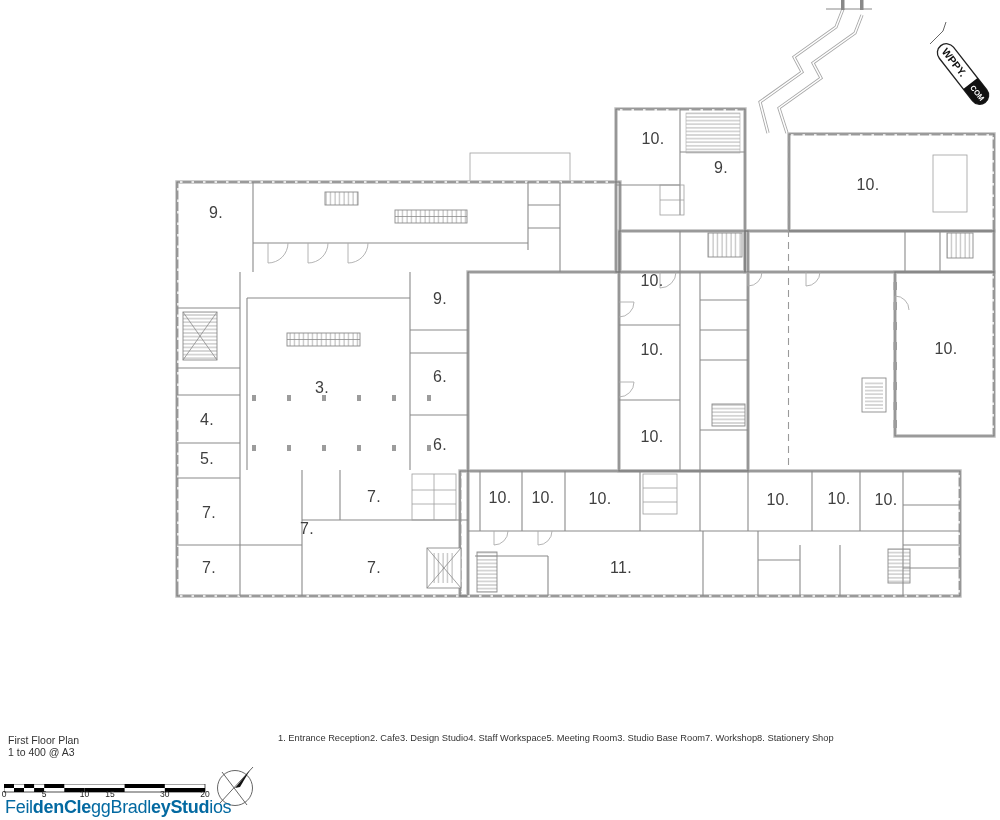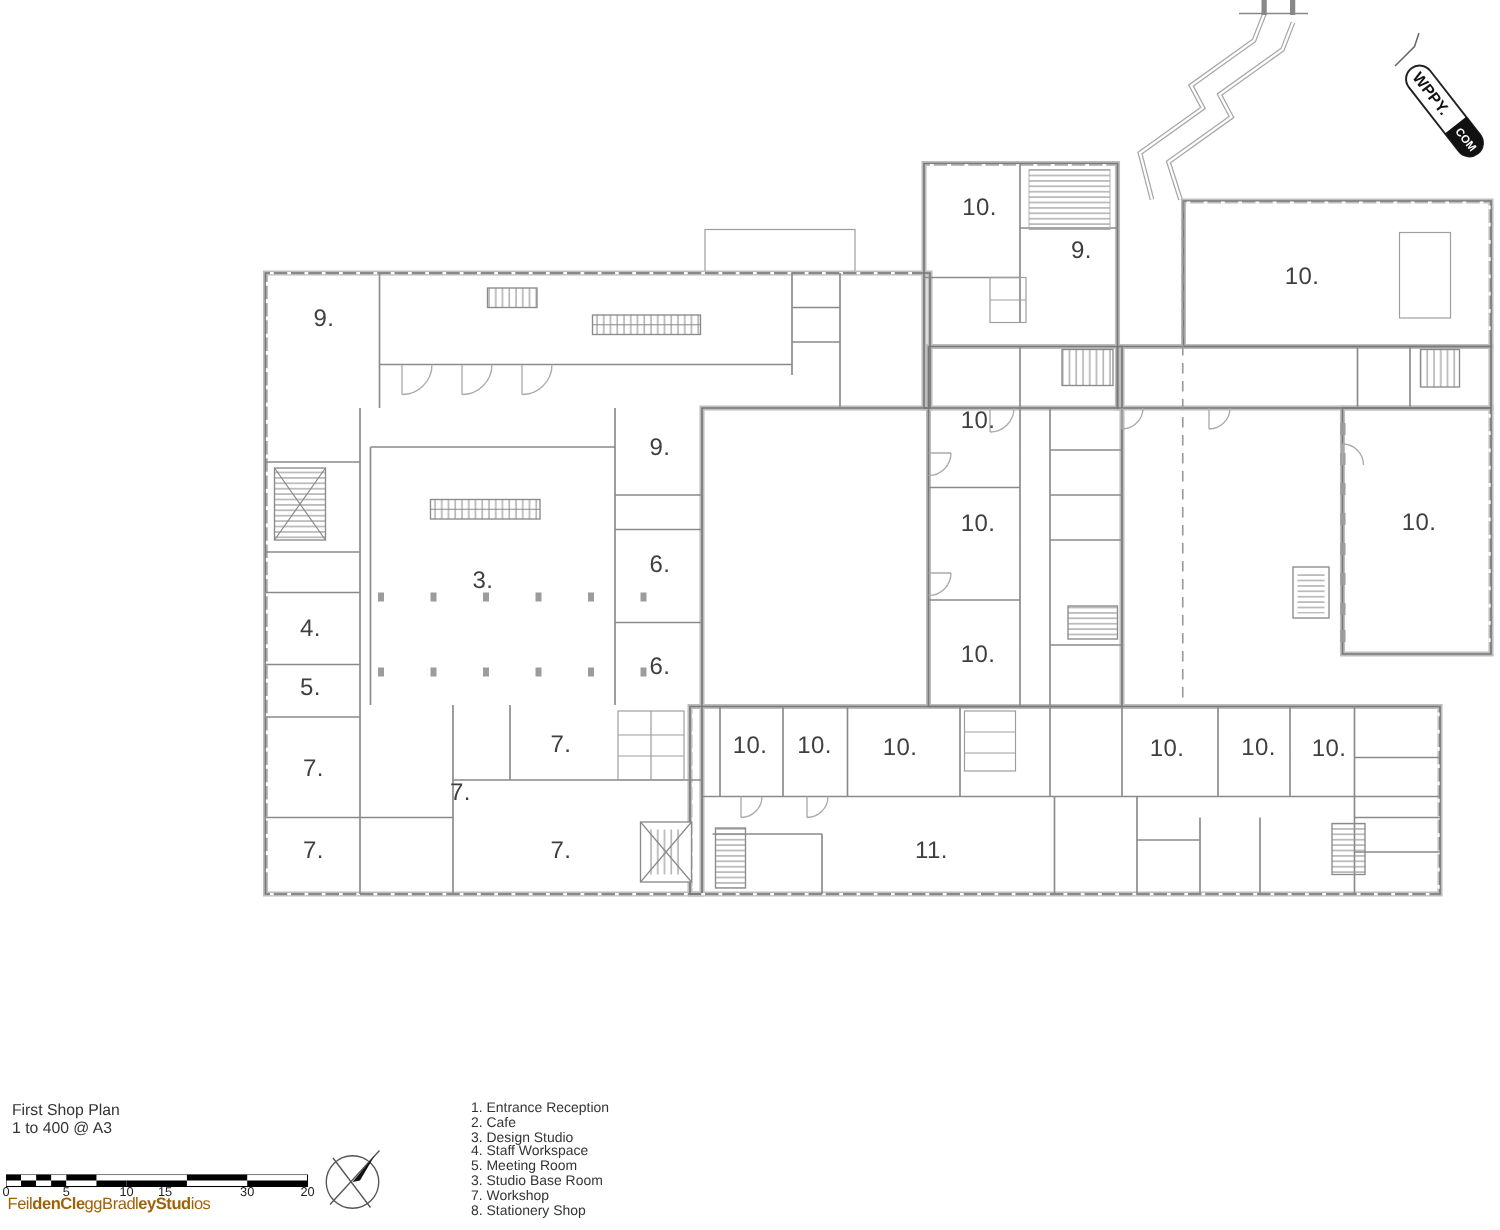--- a/index.html
+++ b/index.html
@@ -9,24 +9,24 @@
   #plan svg{position:absolute;left:0;top:0;}
   .room-label{position:absolute;transform:translate(-50%,-50%);font-size:16px;
       color:#3f3f3f;letter-spacing:.3px;white-space:nowrap;}
   
   #titleblock{position:absolute;left:8px;top:731px;width:260px;}
   .tb-title{font-size:19px;font-weight:700;letter-spacing:-.4px;color:#111;line-height:21px;}
   .tb-sub{font-size:10.5px;color:#333;margin-top:3px;line-height:12px;}
   .tb-scale{font-size:10.5px;color:#333;line-height:12px;}
   #scalebar{position:absolute;left:4px;top:780px;}
   .scale-num{position:absolute;top:9px;transform:translateX(-50%);font-size:8.5px;color:#222;}
-  #firm{position:absolute;left:5px;top:797px;font-size:11px;letter-spacing:-.3px;color:#a16207;white-space:nowrap;}
+  #firm{position:absolute;left:5px;top:797px;font-size:18px;letter-spacing:-.3px;color:#0369a1;white-space:nowrap;}
   
   #legend{position:absolute;left:278px;top:734px;display:flex;gap:28px;}
-  .legend-col{display:flex;flex-direction:column;margin-left:36px;}
+  .legend-col{display:flex;flex-direction:row;}
   .legend-item{font-size:9.3px;line-height:9.8px;color:#333;white-space:nowrap;}
   #legend .legend-col:nth-child(2){position:relative;left:0;}
   
   .fillw{fill:#fff;stroke:none;}
   .wallOuter{fill:none;stroke:#bdbdbd;stroke-width:3.4;}
   .wallInner{fill:none;stroke:#787878;stroke-width:1.1;}
   .iw{fill:none;stroke:#8a8a8a;stroke-width:1.1;}
   .thin{fill:none;stroke:#9e9e9e;stroke-width:.8;}
   .door{fill:none;stroke:#ababab;stroke-width:.9;}
   .dash{fill:none;stroke:#9a9a9a;stroke-width:1.1;stroke-dasharray:7 5;}
@@ -218,21 +218,21 @@
       <div class="room-label" style="left: 209px; top: 513px;">7.</div>
       <div class="room-label" style="left: 374px; top: 497px;">7.</div>
       <div class="room-label" style="left: 307px; top: 529px;">7.</div>
       <div class="room-label" style="left: 209px; top: 568px;">7.</div>
       <div class="room-label" style="left: 374px; top: 568px;">7.</div>
       <div class="room-label" style="left: 621px; top: 568px;">11.</div>
     </div>
 </div>
 
 <div id="titleblock">
-  <div class="tb-sub">First Shop Plan</div>
+  <div class="tb-sub">First Floor Plan</div>
   <div class="tb-scale">1 to 400 @ A3</div>
 </div>
 
 <div id="scalebar">
   <svg width="210" height="10">
     <rect x="0" y="0" width="201" height="8" fill="#fff" stroke="#000" stroke-width=".7"></rect>
 
     <rect x="0" y="0" width="10" height="4" fill="#000"></rect>
     <rect x="20.1" y="0" width="10" height="4" fill="#000"></rect>
     <rect x="40.2" y="0" width="20.1" height="4" fill="#000"></rect>

